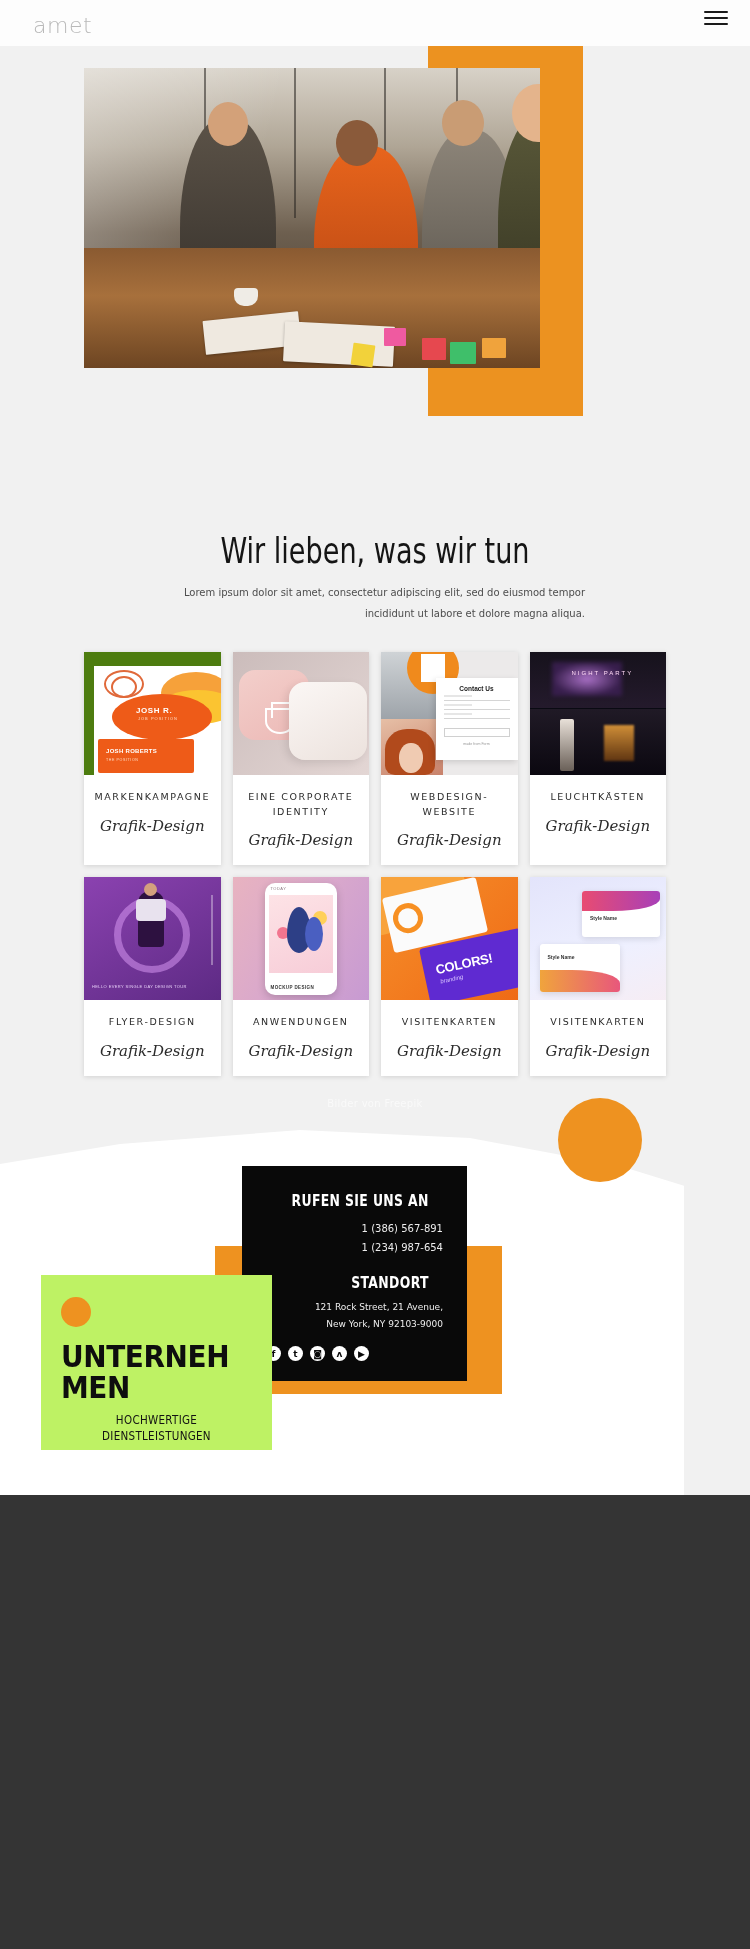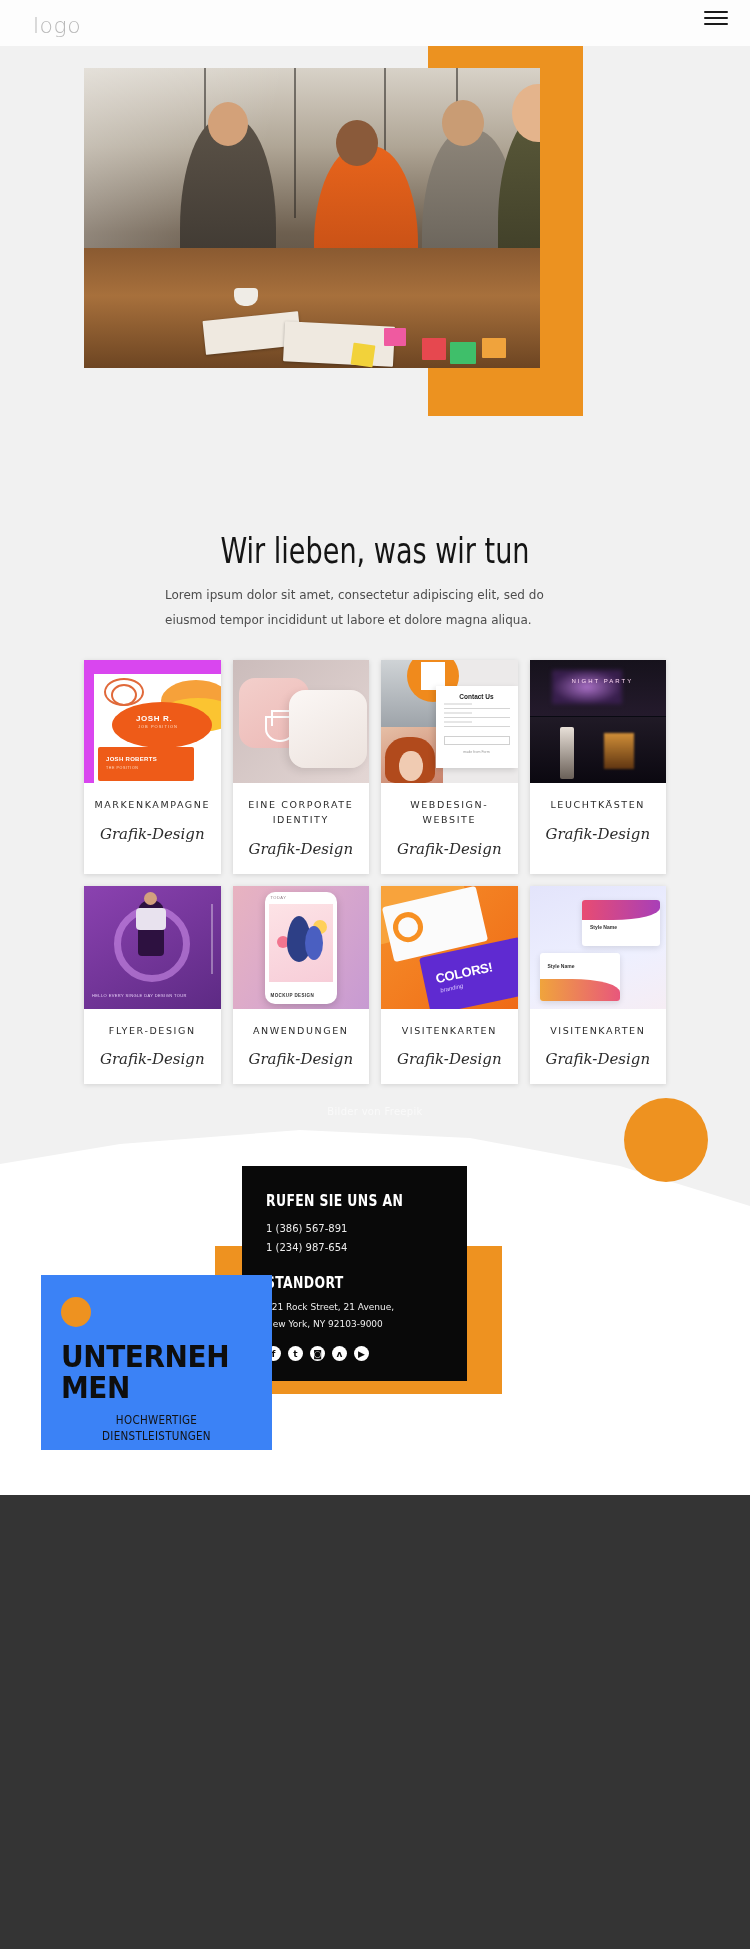--- a/index.html
+++ b/index.html
@@ -79,22 +79,22 @@
 
   
   .portfolio { position:absolute; top:486px; left:0; width:750px; background:#f1f1f1; }
   .sec-title {
     text-align:center; padding-top:45px;
     font-size:35px; color:#151515; font-weight:400;
     font-family:"DejaVu Sans Condensed","Liberation Sans Narrow","Liberation Sans", sans-serif;
     font-stretch:condensed; transform:scaleX(.86);
   }
   .sec-sub {
-    text-align:left; margin:12px auto 0; width:420px;
-    font-size:12px; line-height:2.05; color:#4d4d4d;
+    text-align:right; margin:12px auto 0; width:420px;
+    font-size:10px; line-height:2.05; color:#4d4d4d;
     font-family:"DejaVu Sans", sans-serif;
   }
   .grid {
     margin:28px auto 0; width:582px;
     display:grid; grid-template-columns:repeat(4,1fr); gap:12px;
   }
   .card {
     background:#fff; box-shadow:0 1px 5px rgba(0,0,0,.13);
     display:flex; flex-direction:column;
   }
@@ -108,21 +108,21 @@
     margin-top:12px; font-size:15px; font-style:italic; color:#2b2b2b;
     font-family:"DejaVu Serif", serif;
   }
   .credit {
     text-align:center; margin-top:22px; font-size:10px;
     color:rgba(255,255,255,.62); letter-spacing:.3px;
     font-family:"DejaVu Sans", sans-serif;
   }
 
   
-  .t1 { position:absolute; inset:0; background:#d946ef; }
+  .t1 { position:absolute; inset:0; background:#4d7c0f; }
   .t1 .sheet { position:absolute; left:10px; top:14px; right:-4px; bottom:-4px; background:#fff; overflow:hidden;}
   .t1 .blobA { position:absolute; right:-6px; top:6px; width:70px; height:42px; background:#f6a13a; border-radius:50%; }
   .t1 .blobB { position:absolute; right:-12px; top:24px; width:78px; height:34px; background:#fbc431; border-radius:50%; }
   .t1 .blobC { position:absolute; left:18px; top:28px; width:100px; height:46px; background:#ee5b18; border-radius:50%; }
   .t1 .rings { position:absolute; left:10px; top:4px; width:40px; height:28px; border:2px solid #e0693a; border-radius:50%; }
   .t1 .rings:after { content:""; position:absolute; left:5px; top:4px; right:5px; bottom:-2px; border:2px solid #e0693a; border-radius:50%; }
   .t1 .nm { position:absolute; left:42px; top:40px; font-size:8px; color:#fff; font-weight:700; letter-spacing:.6px; }
   .t1 .nm2 { position:absolute; left:44px; top:50px; font-size:4px; color:#ffd9c0; letter-spacing:1px; }
   .t1 .card2 { position:absolute; left:4px; bottom:6px; width:96px; height:34px; background:#ee5b18; border-radius:2px; }
   .t1 .card2 b { position:absolute; left:8px; top:9px; font-size:6px; color:#fff; letter-spacing:.3px; }
@@ -204,21 +204,21 @@
   .t8 .c1 .wv { position:absolute; left:0; top:0; width:100%; height:20px; background:linear-gradient(90deg,#e84c72,#a83fb8); border-radius:0 0 60% 0; }
   .t8 .c1 b { position:absolute; left:8px; top:24px; font-size:5px; color:#333; }
   .t8 .c2 {
     position:absolute; left:10px; bottom:8px; width:80px; height:48px; background:#fff;
     border-radius:3px; box-shadow:0 2px 6px rgba(0,0,0,.12); overflow:hidden;
   }
   .t8 .c2 .wv { position:absolute; left:0; bottom:0; width:100%; height:22px; background:linear-gradient(90deg,#f0a43c,#e8577c); border-radius:0 60% 0 0; }
   .t8 .c2 b { position:absolute; left:8px; top:10px; font-size:5px; color:#333; }
 
   
-  .wave-sec { position:absolute; top:1038px; left:0; width:750px; height:560px; overflow:hidden; }
+  .wave-sec { position:absolute; top:1038px; left:0; width:684px; height:560px; overflow:hidden;text-align:right; }
   .wave-white {
     position:absolute; left:0; top:84px; width:750px; height:480px; background:#fff;
     clip-path:polygon(0 42px, 120px 22px, 300px 8px, 470px 16px, 620px 44px, 750px 84px, 750px 480px, 0 480px);
   }
   .circle-orange {
     position:absolute; right:42px; top:60px; width:84px; height:84px;
     background:#ee9220; border-radius:50%;
   }
   .orange-block { position:absolute; left:215px; top:208px; width:287px; height:148px; background:#ee9220; }
   .contact-card {
@@ -238,21 +238,21 @@
   .ct-a { margin-top:7px; font-size:9px; color:#ededed; line-height:1.85; font-family:"DejaVu Sans", sans-serif; }
   .socials { margin-top:14px; display:flex; gap:7px; }
   .soc {
     width:15px; height:15px; border-radius:50%; background:#fff; color:#090909;
     display:flex; align-items:center; justify-content:center; font-size:9px; font-weight:700;
     font-family:"DejaVu Sans", sans-serif; cursor:pointer;
   }
 
   .about-card {
     position:absolute; left:41px; top:1275px; width:231px; height:175px;
-    background:#3b82f6; padding:22px 20px 0; z-index:6;
+    background:#bef264; padding:22px 20px 0; z-index:6;
   }
   .about-dot { width:30px; height:30px; border-radius:50%; background:#ee9220; }
   .about-h {
     margin-top:14px; font-size:31px; line-height:1.0; color:#0e0e0e; font-weight:700;
     font-family:"DejaVu Sans Condensed","Liberation Sans Narrow","Liberation Sans", sans-serif;
     font-stretch:condensed; letter-spacing:-.4px; word-break:break-all;
   }
   .about-s {
     margin-top:10px; font-size:11.5px; color:#121212; line-height:1.35; letter-spacing:.3px;
     font-family:"DejaVu Sans Condensed","Liberation Sans Narrow","Liberation Sans", sans-serif;
@@ -261,21 +261,21 @@
   }
 
   .footer { position:absolute; left:0; top:1495px; width:750px; height:454px; background:#343434; }
 </style>
 </head>
 <body>
 
 <div class="page">
 
   <div class="header">
-    <div class="logo">logo</div>
+    <div class="logo">amet</div>
     <div class="burger">
       <span></span>
         <span></span>
         <span></span>
     </div>
   </div>
 
   <div class="hero">
     <div class="hero-orange"></div>
     <div class="hero-photo">

